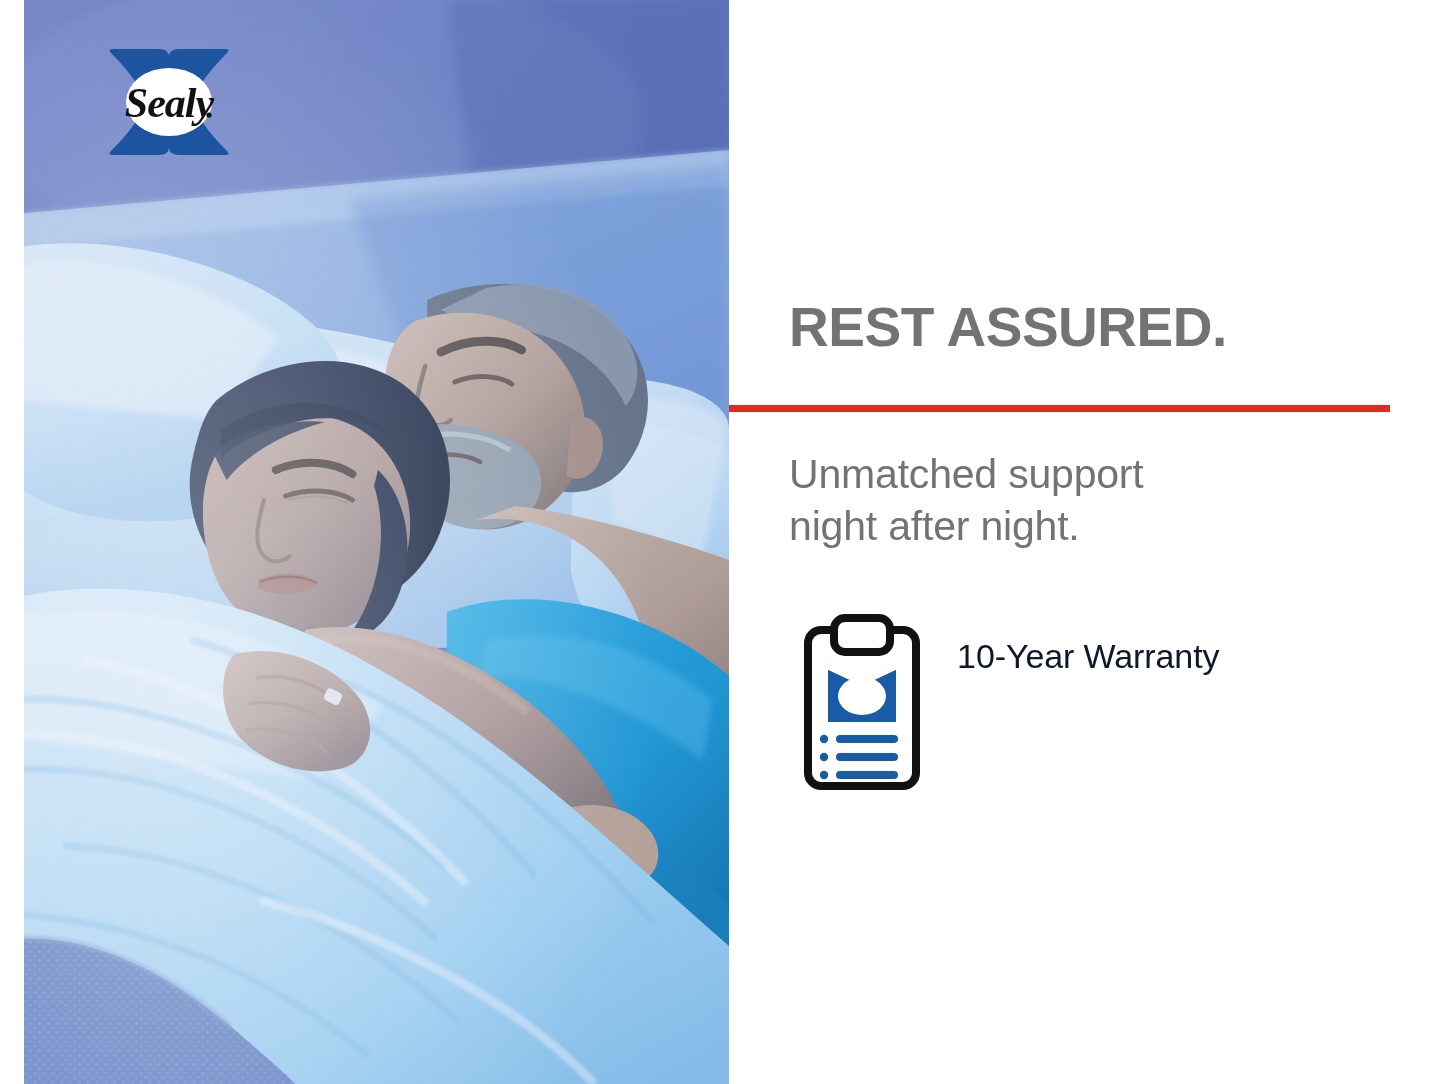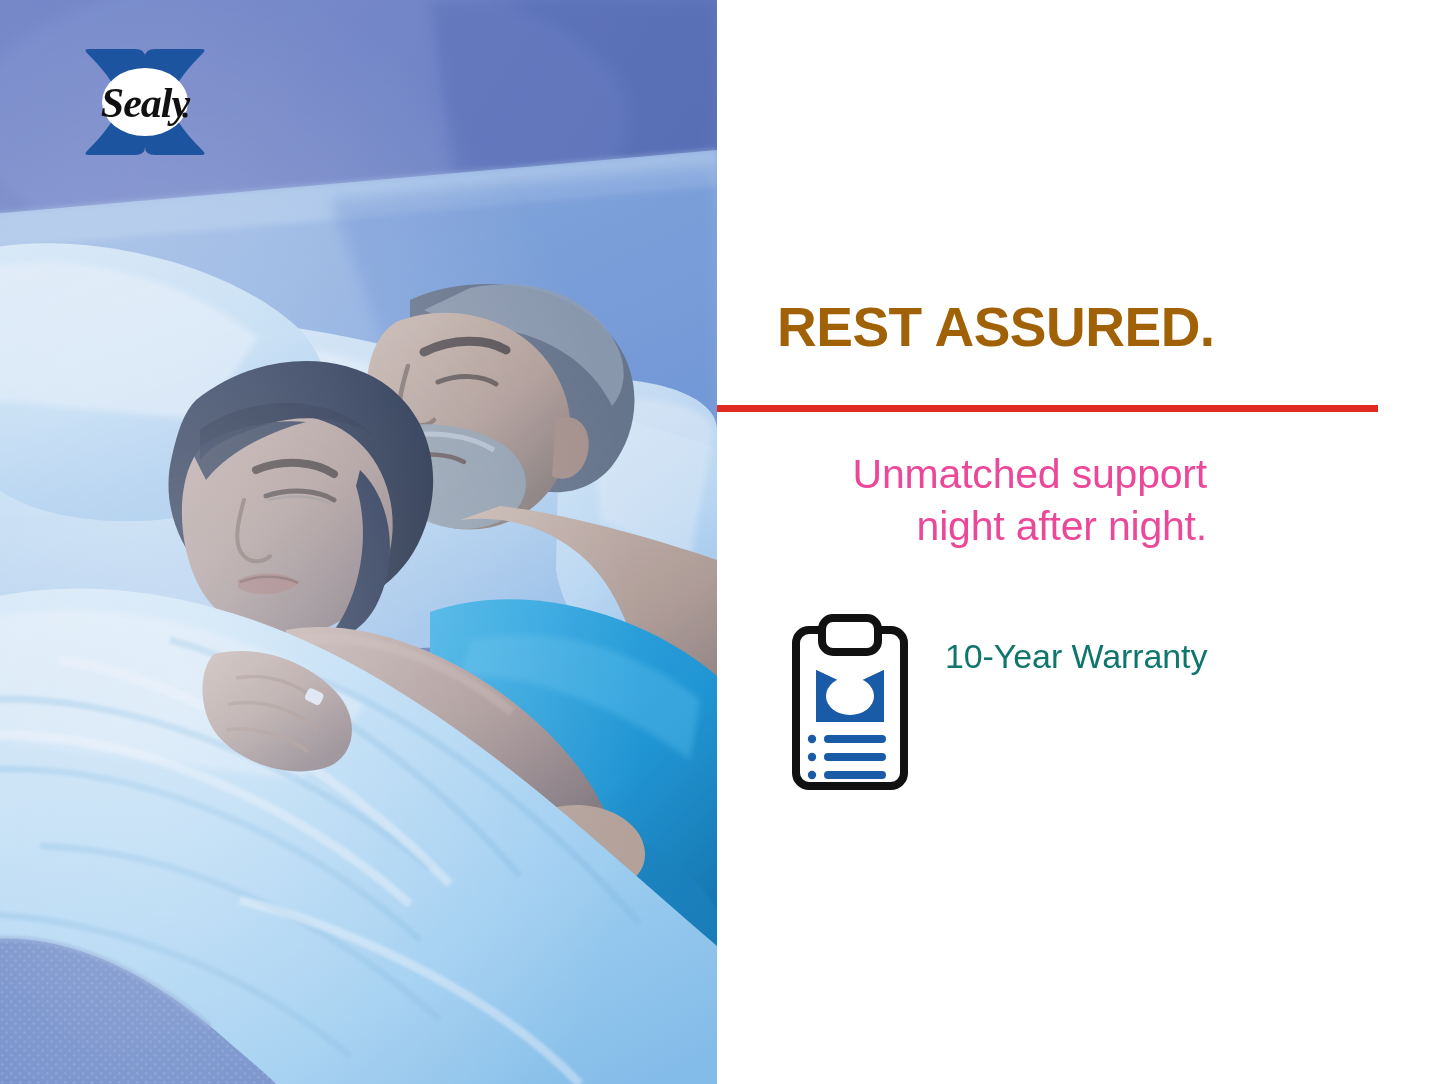--- a/index.html
+++ b/index.html
@@ -21,20 +21,21 @@
     display: flex;
   }
 
   
   .photo {
     position: relative;
     width: 717px;
     height: 1084px;
     overflow: hidden;
     background: #5f70b4;
+    margin-left: 24px;
   }
   .photo-svg { position: absolute; inset: 0; width: 100%; height: 100%; display: block; }
 
   
   .logo-wall {
     position: absolute;
     left: 79px;
     top: 43px;
     width: 132px;
     height: 118px;
@@ -49,43 +50,42 @@
     height: 1084px;
     background: #ffffff;
   }
   .headline {
     position: absolute;
     left: 60px;
     top: 300px;
     font-size: 55px;
     font-weight: 700;
     letter-spacing: -0.5px;
-    color: #a16207;
+    color: #737373;
     line-height: 1;
     white-space: nowrap;
   }
   .rule {
     position: absolute;
     left: 0px;
     top: 405px;
     width: 661px;
     height: 7px;
     background: #e02b20;
   }
   .subhead {
     position: absolute;
     left: 60px;
     top: 448px;
     width: 430px;
     font-size: 41px;
     font-weight: 400;
-    color: #ec4899;
+    color: #737373;
     line-height: 1.28;
     letter-spacing: -0.2px;
-    text-align: right;
   }
 
   .features {
     position: absolute;
     left: 38px;
     top: 612px;
     width: 660px;
   }
   .feature {
     display: flex;
@@ -97,21 +97,21 @@
     flex: 0 0 190px;
     display: flex;
     justify-content: center;
     align-items: flex-start;
   }
   .feature-icon svg { display: block; }
   .feature-text {
     flex: 1 1 auto;
     font-size: 34px;
     font-weight: 400;
-    color: #0f766e;
+    color: #0f172a;
     line-height: 1.35;
     letter-spacing: -0.1px;
     padding-top: 22px;
     white-space: pre-line;
   }
   .feature-2 .feature-text { padding-top: 6px; }
 </style>
 </head>
 <body>
 

